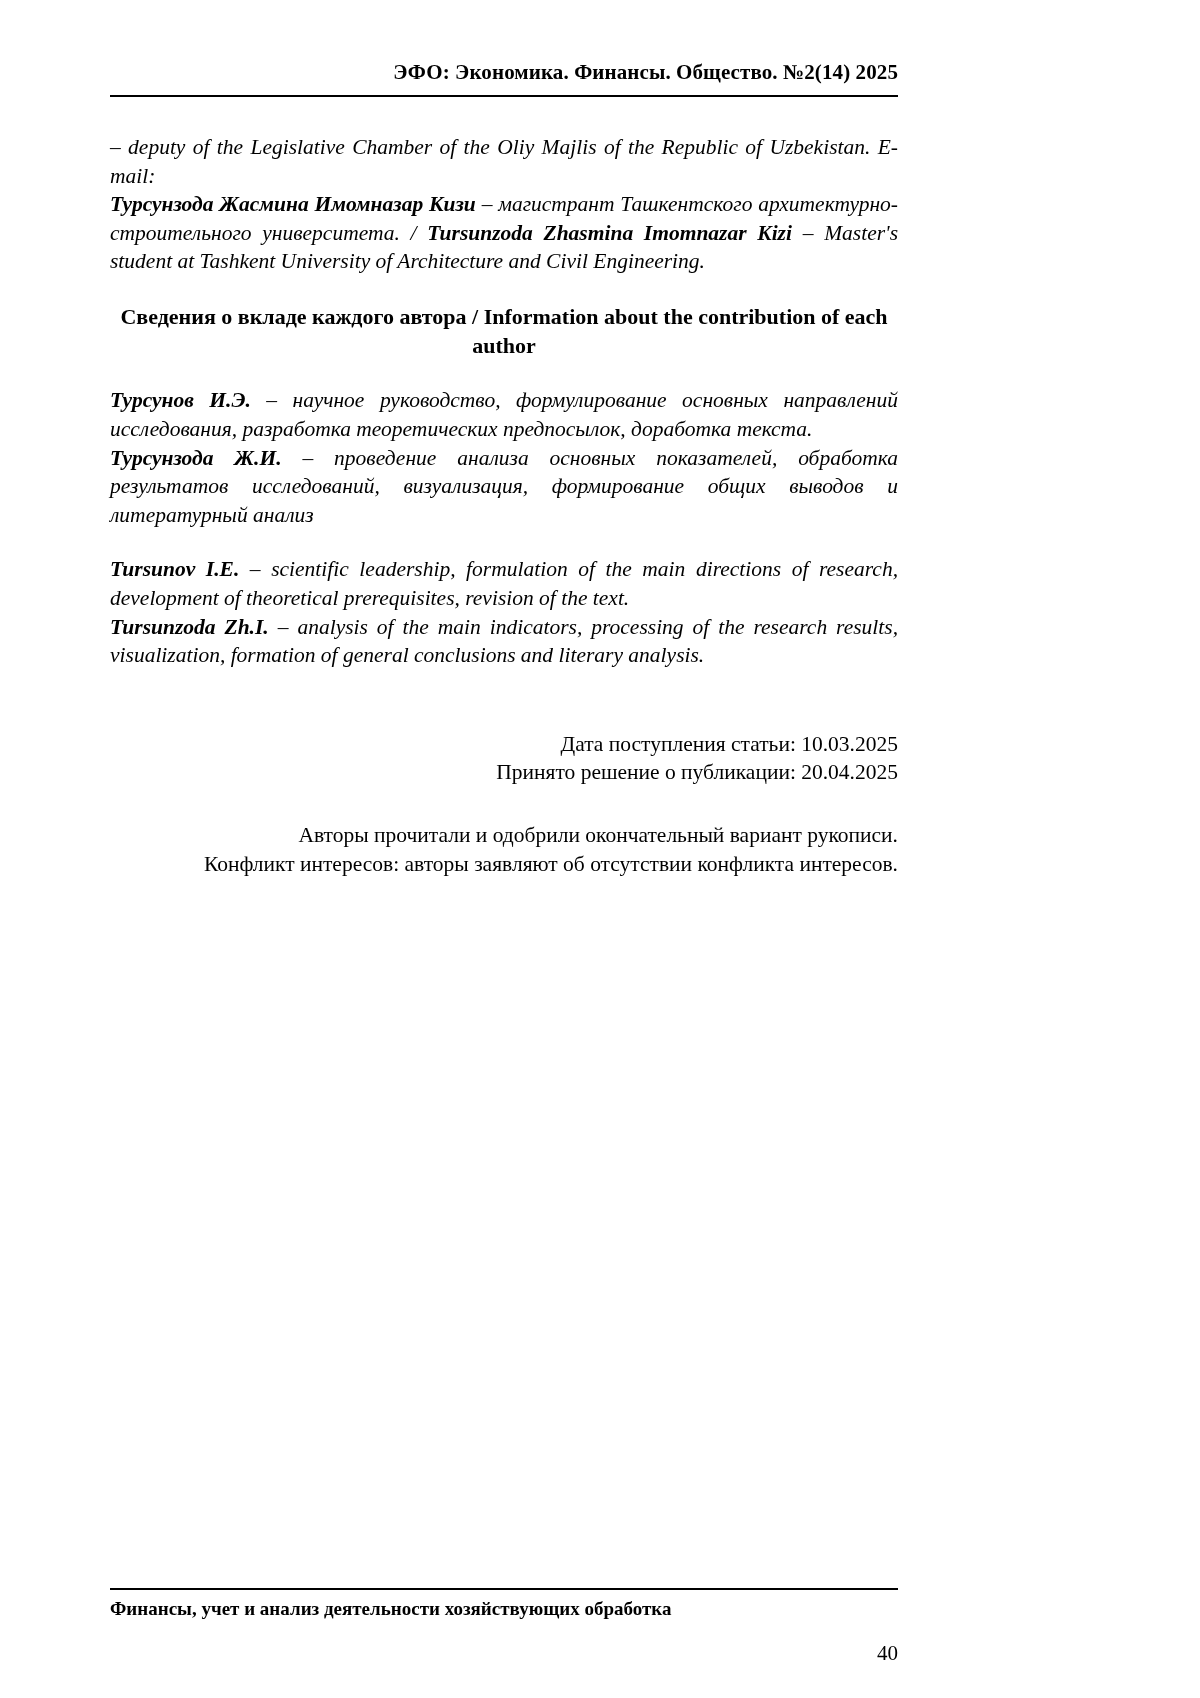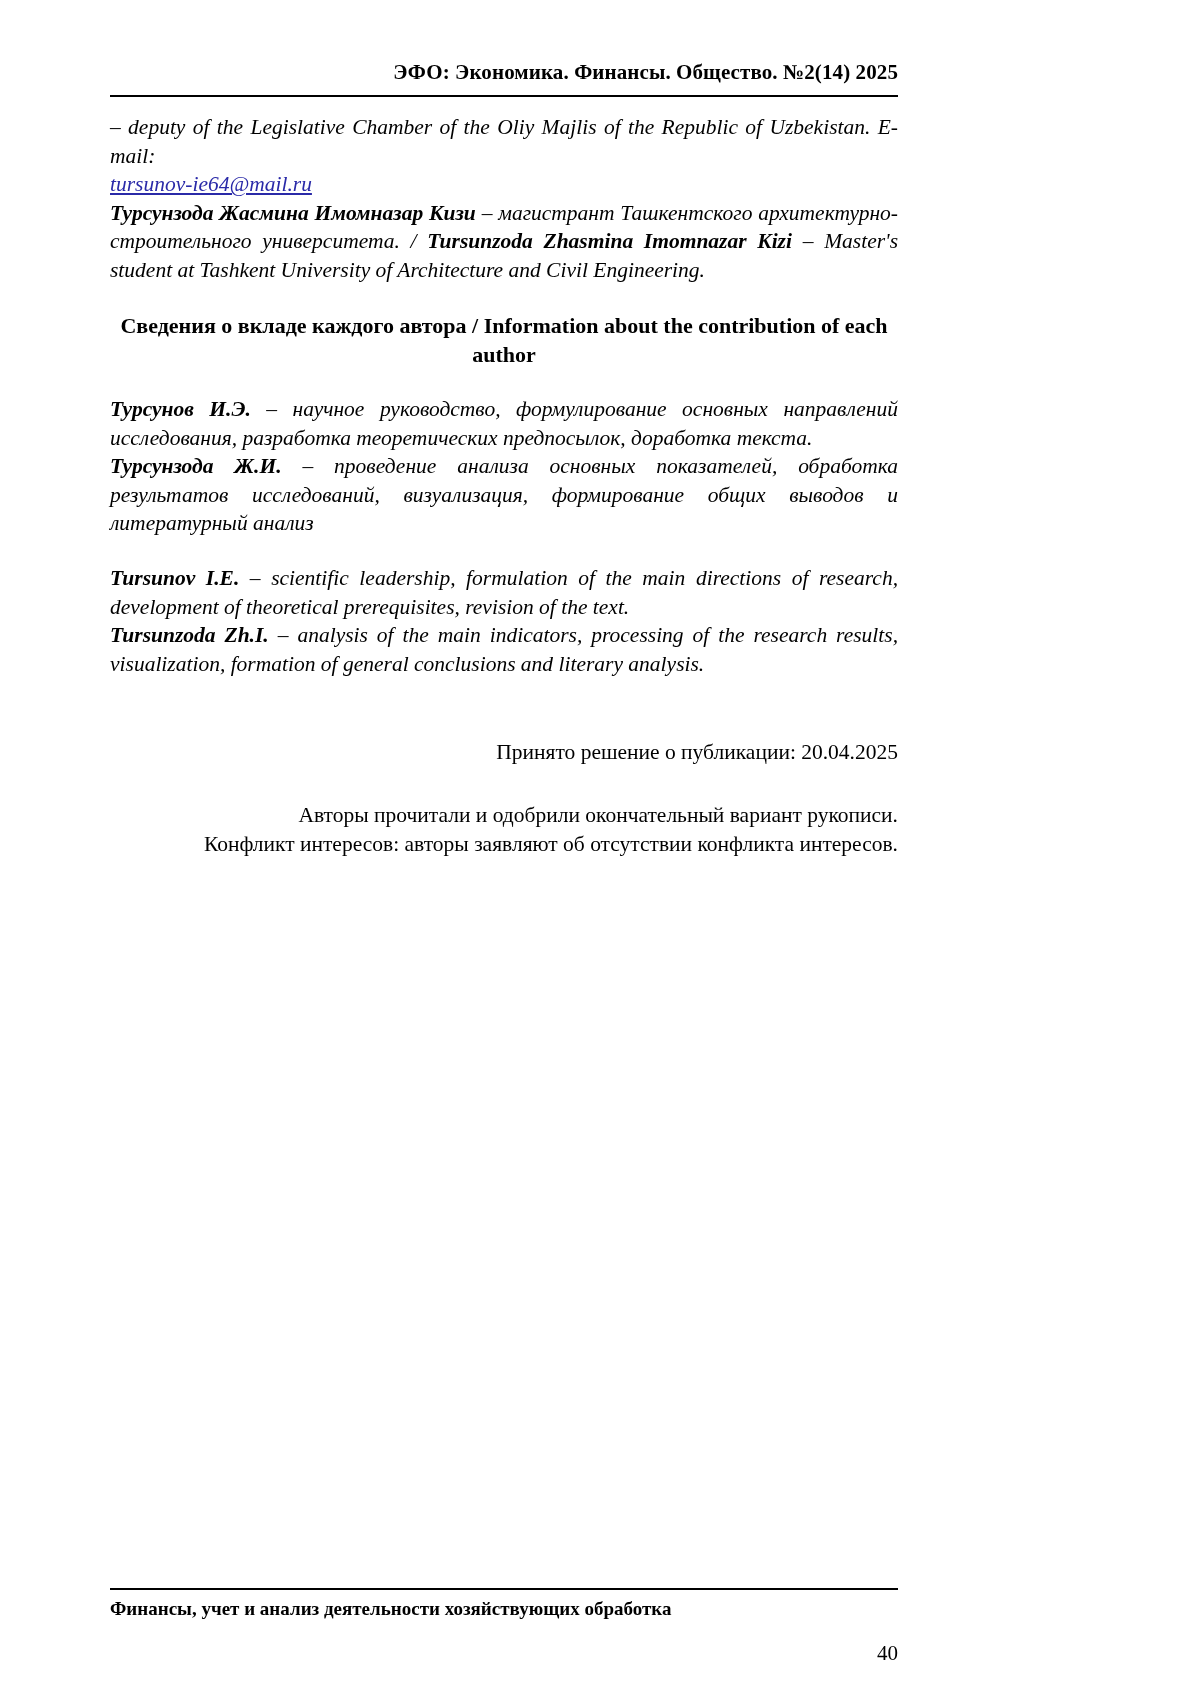--- a/index.html
+++ b/index.html
@@ -34,21 +34,21 @@
     letter-spacing: 0.1px;
   }
   .rule {
     border: none;
     border-top: 2px solid #000;
     margin: 10px 0 0 0;
   }
 
   
   .content {
-    padding-top: 16px;
+    padding-top: 36px;
   }
   p {
     margin: 0;
     font-size: 21.5px;
     line-height: 1.33;
     text-align: justify;
     text-justify: inter-word;
   }
   .ital { font-style: italic; }
   .bi { font-weight: bold; font-style: italic; }
@@ -106,21 +106,20 @@
 <div class="page">
 
   <div class="header">
     <div class="header-title">ЭФО: Экономика. Финансы. Общество. №2(14) 2025</div>
     <hr class="rule">
   </div>
 
   <div class="content">
 
     <p class="ital block"><span>– deputy of the Legislative Chamber of the Oliy Majlis of the Republic of Uzbekistan. E-mail:</span></p>
-    <p class="block"><a class="link" href="#">tursunov-ie64@mail.ru</a></p>
 
     <p class="block"><span class="bi">Турсунзода Жасмина Имомназар Кизи</span><span class="ital"> – магистрант Ташкентского архитектурно-строительного университета. / </span><span class="bi">Tursunzoda Zhasmina Imomnazar Kizi</span><span class="ital"> – Master's student at Tashkent University of Architecture and Civil Engineering.</span></p>
 
     <div class="gap-md"></div>
 
     <p class="section-title">Сведения о вкладе каждого автора / Information about the contribution of each author</p>
 
     <div class="gap-md"></div>
 
     <p class="block"><span class="bi">Турсунов И.Э.</span><span class="ital"> – научное руководство, формулирование основных направлений исследования, разработка теоретических предпосылок, доработка текста.</span></p>
@@ -130,20 +129,21 @@
     <div class="gap-md"></div>
 
     <p class="block"><span class="bi">Tursunov I.E.</span><span class="ital">  – scientific leadership, formulation of the main directions of research, development of theoretical prerequisites, revision of the text.</span></p>
 
     <p class="block"><span class="bi">Tursunzoda Zh.I.</span><span class="ital"> – analysis of the main indicators, processing of the research results, visualization, formation of general conclusions and literary analysis.</span></p>
 
     <div class="gap-lg"></div>
     <div class="gap-md"></div>
 
     <div class="right-block">
+      <div>Дата поступления статьи: 10.03.2025</div>
       <div>Принято решение о публикации: 20.04.2025</div>
     </div>
 
     <div class="gap-lg"></div>
 
     <div class="right-block">
       <div>Авторы прочитали и одобрили окончательный вариант рукописи.</div>
       <div>Конфликт интересов: авторы заявляют об отсутствии конфликта интересов.</div>
     </div>
 

